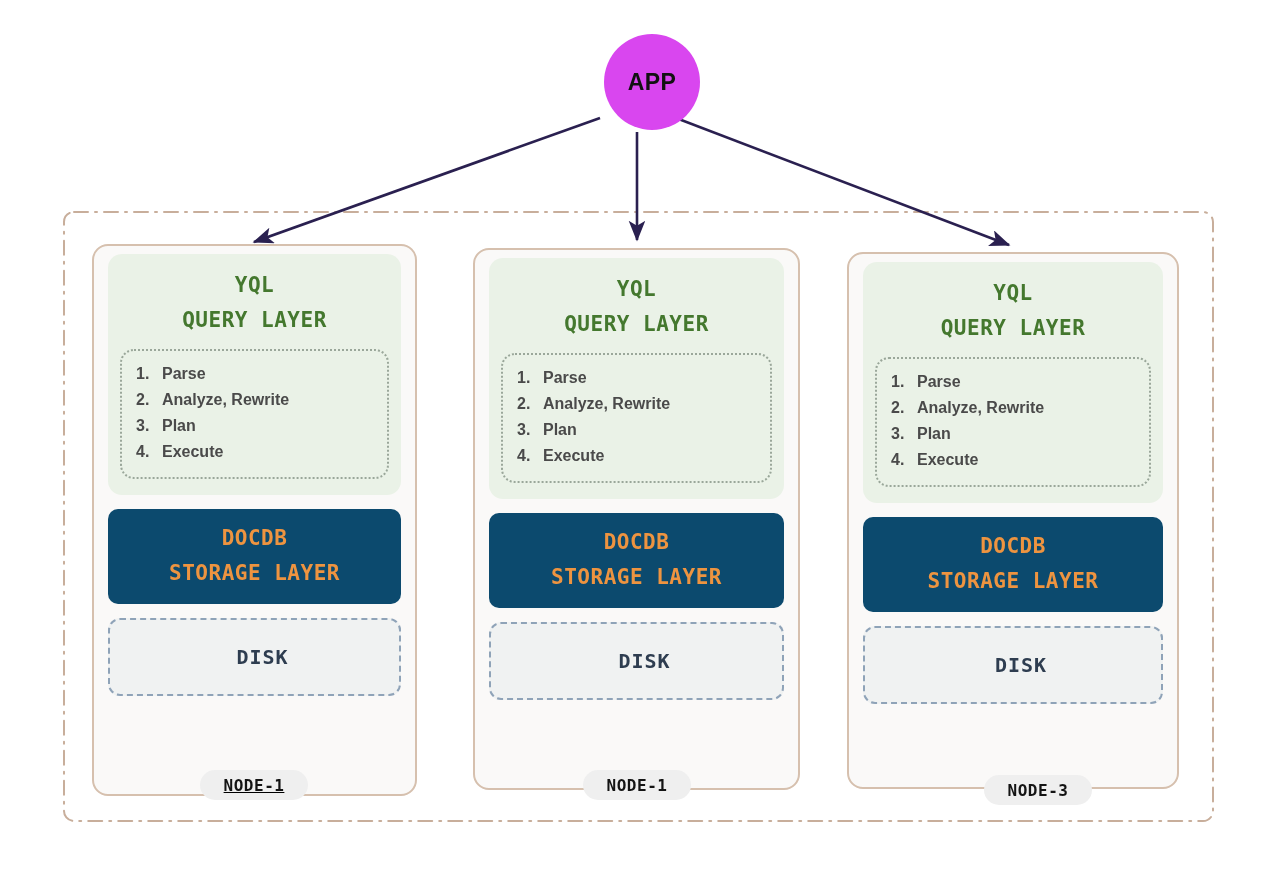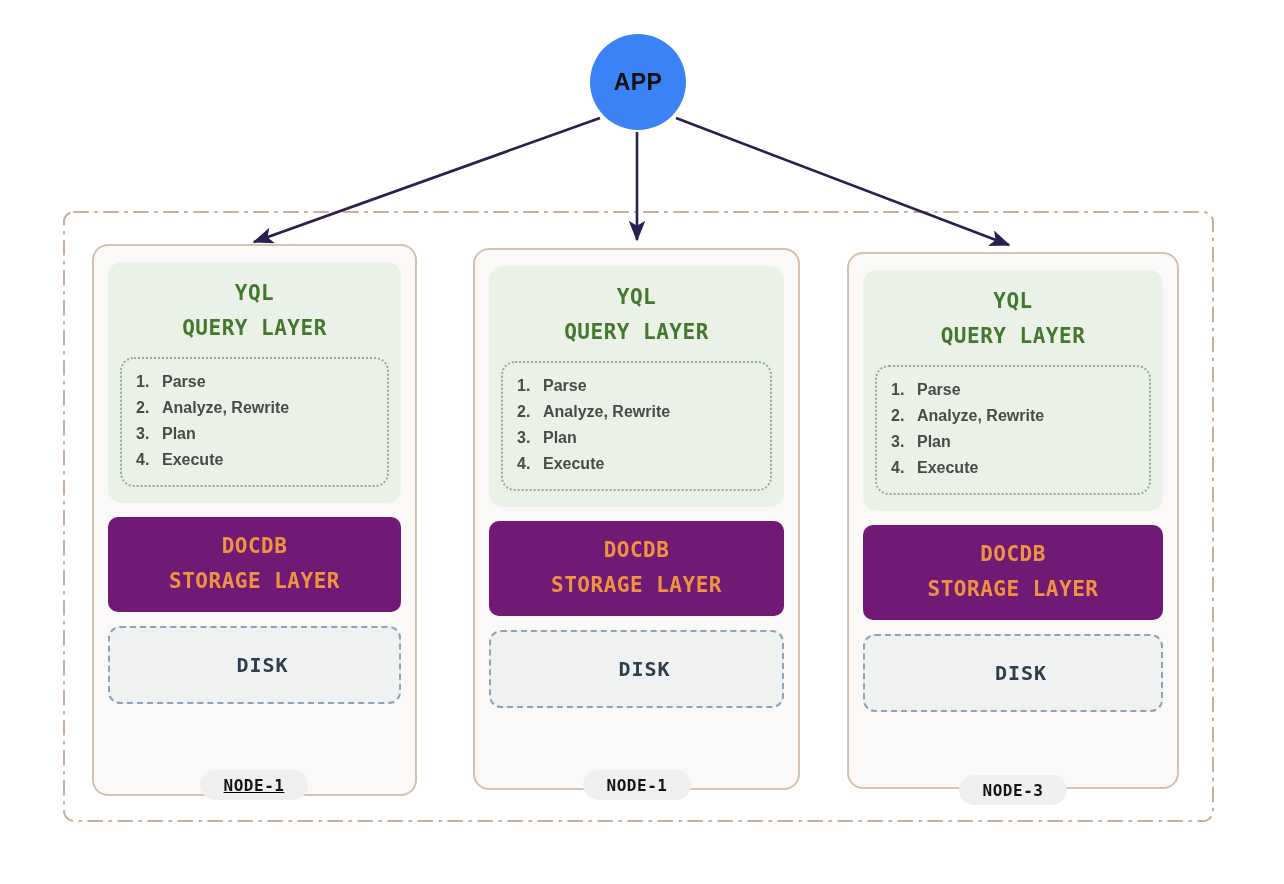--- a/index.html
+++ b/index.html
@@ -25,26 +25,26 @@
     position: absolute;
     left: 0; top: 0;
     width: 1284px;
     height: 884px;
     pointer-events: none;
   }
 
   
   .app-node {
     position: absolute;
-    left: 590px;
+    left: 604px;
     top: 34px;
     width: 96px;
     height: 96px;
     border-radius: 50%;
-    background: #3b82f6;
+    background: #d946ef;
     display: flex;
     align-items: center;
     justify-content: center;
     z-index: 5;
   }
   .app-node .app-label {
     font-family: "Liberation Sans", sans-serif;
     font-weight: bold;
     font-size: 23px;
     letter-spacing: 0.4px;
@@ -67,21 +67,21 @@
     border: 2px solid #D6C0AE;
     border-radius: 16px;
     box-sizing: border-box;
   }
   .node-inner {
     position: absolute;
     left: 0; right: 0; top: 0; bottom: 0;
     display: flex;
     flex-direction: column;
     align-items: stretch;
-    padding: 16px 14px 14px 14px;
+    padding: 8px 14px 14px 14px;
     box-sizing: border-box;
   }
 
   
   .yql-panel {
     background: #EAF2E7;
     border-radius: 14px;
     padding: 14px 12px 16px 12px;
     box-sizing: border-box;
     display: flex;
@@ -122,21 +122,21 @@
     white-space: nowrap;
   }
   .steps-list .num {
     width: 26px;
     flex: 0 0 26px;
   }
 
   
   .docdb-panel {
     margin-top: 14px;
-    background: #701a75;
+    background: #0c4a6e;
     border-radius: 10px;
     padding: 12px 8px 14px 8px;
     box-sizing: border-box;
     text-align: center;
   }
   .docdb-title {
     color: #EE9440;
     font-family: "DejaVu Sans Mono", "Liberation Mono", monospace;
     font-weight: bold;
     font-size: 21px;
@@ -322,17 +322,17 @@
       </div>
       <div class="docdb-panel">
         <div class="docdb-title">DOCDB
 STORAGE LAYER</div>
       </div>
       <div class="disk-panel">
         <div class="disk-title">DISK</div>
       </div>
     </div>
   </div>
-  <div class="node-badge" style="left:959px; top:775px;">
+  <div class="node-badge" style="left:984px; top:775px;">
     <span class="node-badge-label">NODE-3</span>
   </div>
 
 </div>
 
 </body></html>

